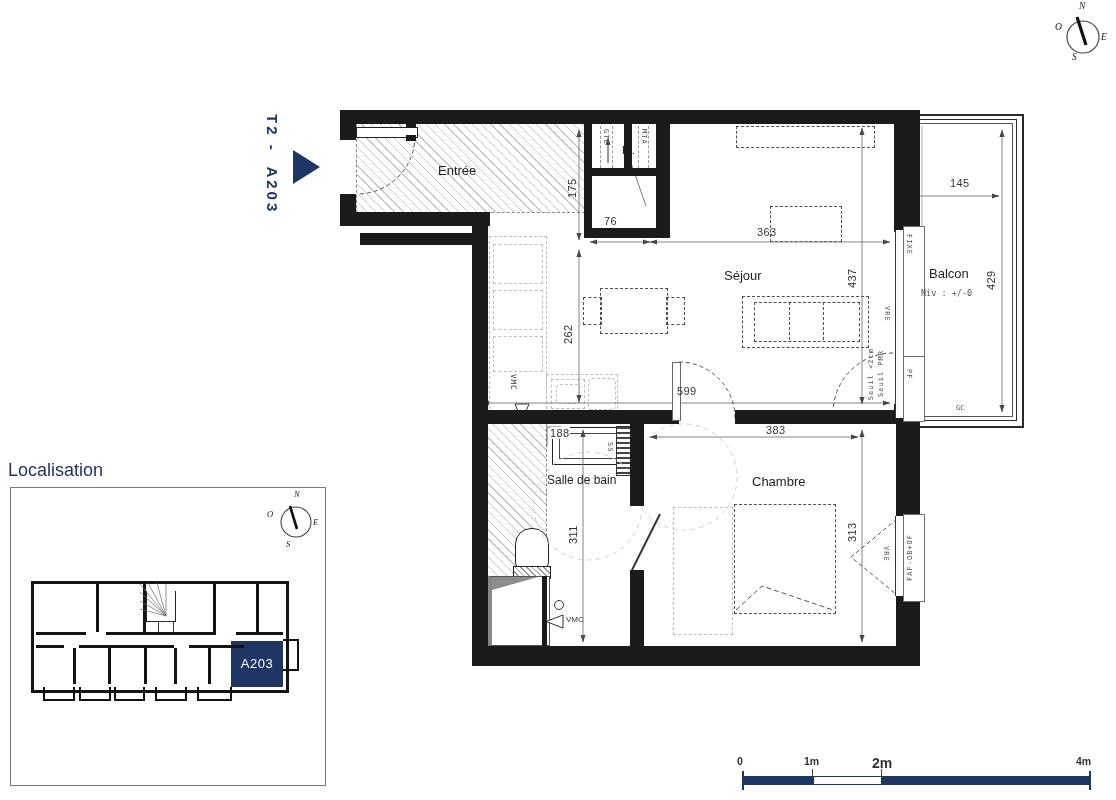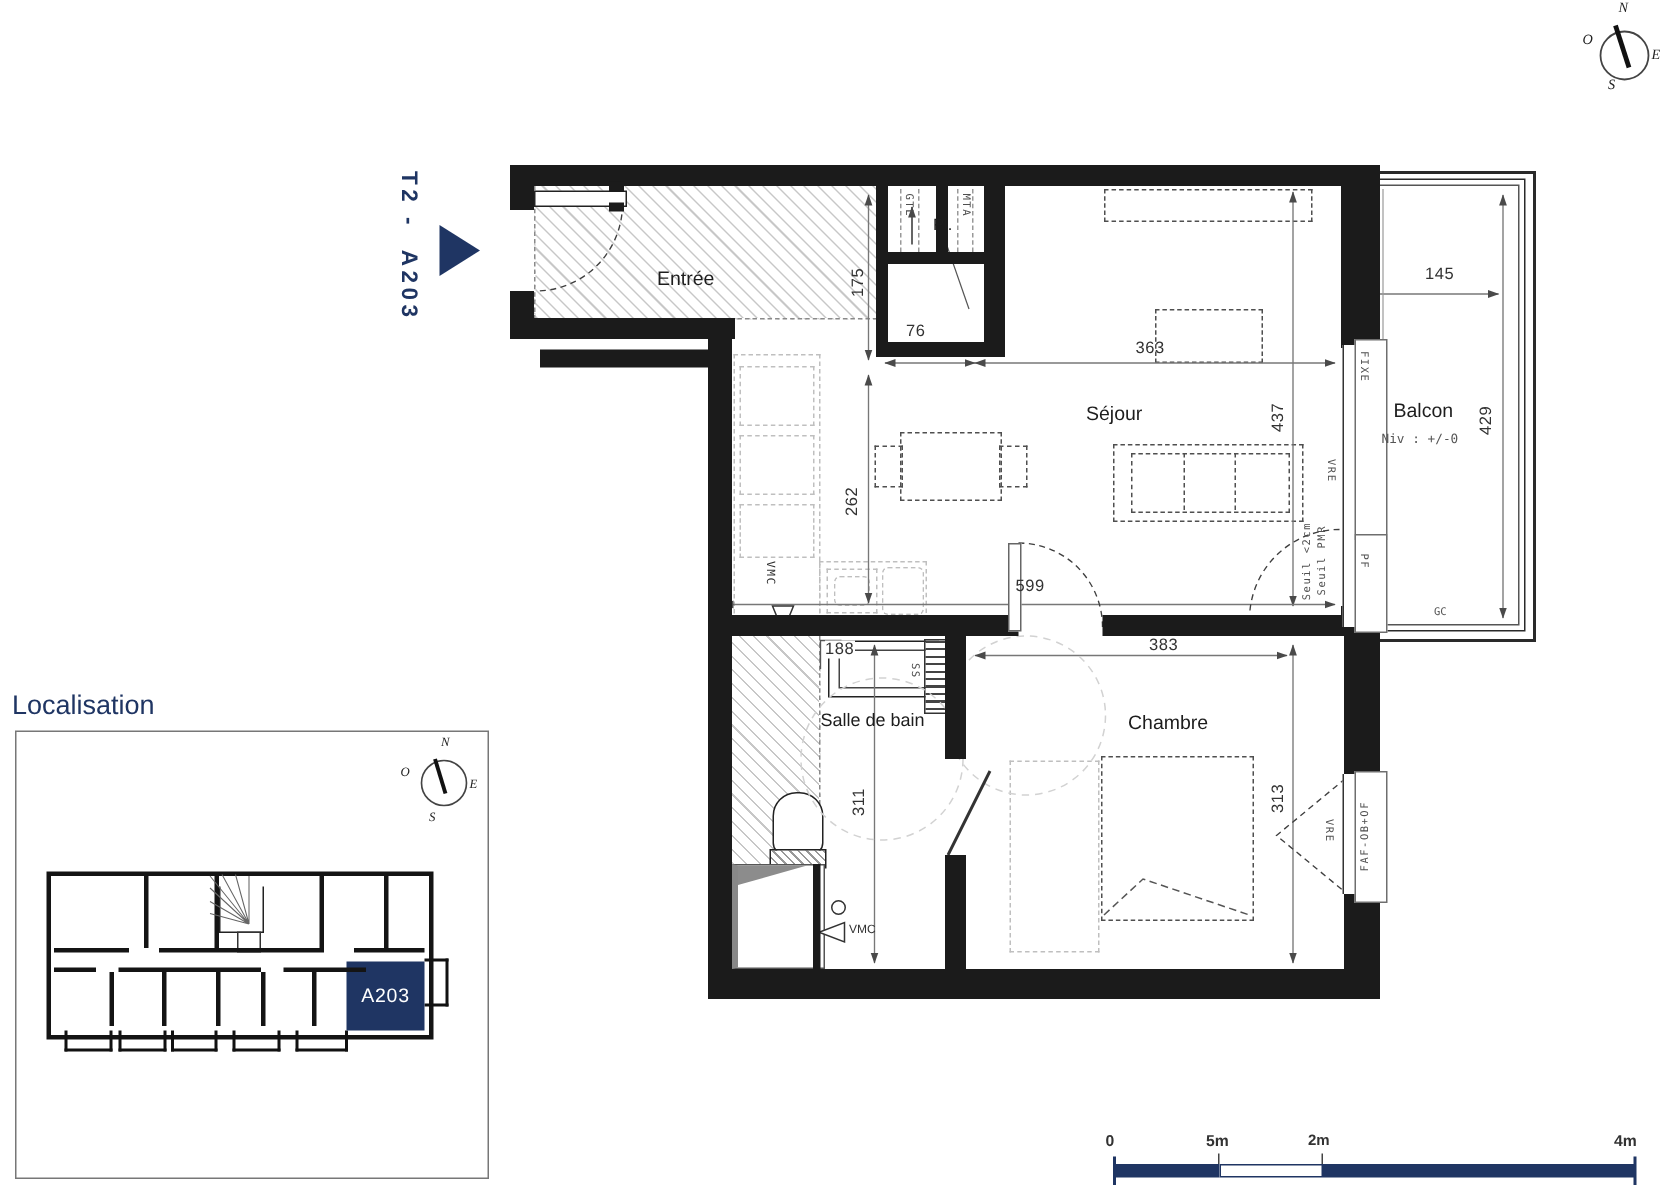--- a/index.html
+++ b/index.html
@@ -152,21 +152,21 @@
   <div class="a" style="left:904px;top:114px;width:116px;height:310px;border:2px solid #2a2a2a;z-index:3"></div>
   <div class="a" style="left:909px;top:119px;width:106px;height:300px;border:1px solid #2a2a2a;z-index:3"></div>
   <div class="a" style="left:913px;top:123px;width:98px;height:292px;border:1px solid #555;z-index:3"></div>
 
   <div class="glz" style="left:895px;top:230px;width:9px;height:188px"></div>
   <div class="frame" style="left:903px;top:226px;width:20px;height:132px"></div>
   <div class="frame" style="left:903px;top:356px;width:20px;height:64px"></div>
   <div class="glz" style="left:895px;top:516px;width:9px;height:80px"></div>
   <div class="frame" style="left:903px;top:514px;width:20px;height:86px"></div>
 
-  <div class="lbl" style="left:438px;top:178px">Entrée</div>
+  <div class="lbl" style="left:438px;top:163px">Entrée</div>
   <div class="lbl" style="left:724px;top:268px">Séjour</div>
   <div class="lbl" style="left:929px;top:266px">Balcon</div>
   <div class="a" style="left:921px;top:288px;font:8.5px 'DejaVu Sans Mono',monospace;color:#555;z-index:9;white-space:pre">Niv : +/-0</div>
   <div class="lbl" style="left:547px;top:473px;font-size:12px">Salle de bain</div>
   <div class="lbl" style="left:752px;top:474px">Chambre</div>
   <div class="lbl" style="left:622px;top:144px;font-size:11px">Pl.</div>
 
   <div class="dimv" style="left:566px;top:198px">175</div>
   <div class="dim" style="left:604px;top:215px">76</div>
   <div class="dim" style="left:757px;top:226px">363</div>
@@ -236,22 +236,22 @@
     </div>
   </div>
 
   <div class="cps" style="left:294px;top:489px;font-size:8.5px">N</div>
   <div class="cps" style="left:267px;top:509px;font-size:8.5px">O</div>
   <div class="cps" style="left:313px;top:517px;font-size:8.5px">E</div>
   <div class="cps" style="left:286px;top:539px;font-size:8.5px">S</div>
 
   <div class="a" style="left:730px;top:750px;width:370px;height:40px;z-index:9">
     <span class="a" style="left:7px;top:5px;font-size:10.5px;font-weight:600;color:#333">0</span>
-    <span class="a" style="left:74px;top:5px;font-size:10.5px;font-weight:600;color:#333">5m</span>
-    <span class="a" style="left:142px;top:5px;font-size:10px;font-weight:600;color:#333">2m</span>
+    <span class="a" style="left:74px;top:5px;font-size:10.5px;font-weight:600;color:#333">1m</span>
+    <span class="a" style="left:142px;top:5px;font-size:14px;font-weight:600;color:#333">2m</span>
     <span class="a" style="left:346px;top:5px;font-size:10.5px;font-weight:600;color:#333">4m</span>
     <div class="a" style="left:82px;top:19px;width:1px;height:7px;background:#444"></div>
     <div class="a" style="left:151px;top:19px;width:1px;height:7px;background:#444"></div>
     <div class="a" style="left:12px;top:21px;width:2px;height:19px;background:#1f3563"></div>
     <div class="a" style="left:359px;top:21px;width:2px;height:19px;background:#1f3563"></div>
     <div class="a" style="left:13px;top:26px;width:70px;height:9px;background:#1f3563"></div>
     <div class="a" style="left:83px;top:26px;width:69px;height:9px;background:#fff;border:1px solid #1f3563;box-sizing:border-box"></div>
     <div class="a" style="left:152px;top:26px;width:208px;height:9px;background:#1f3563"></div>
   </div>
 

